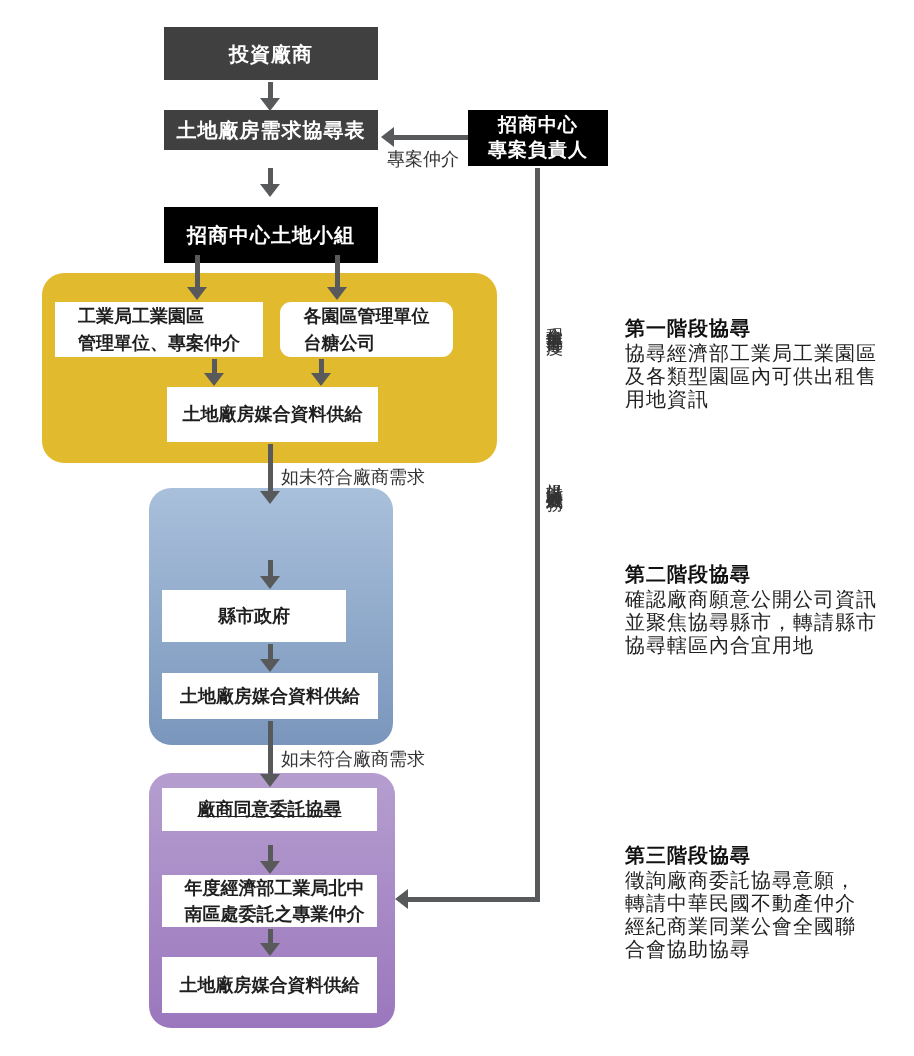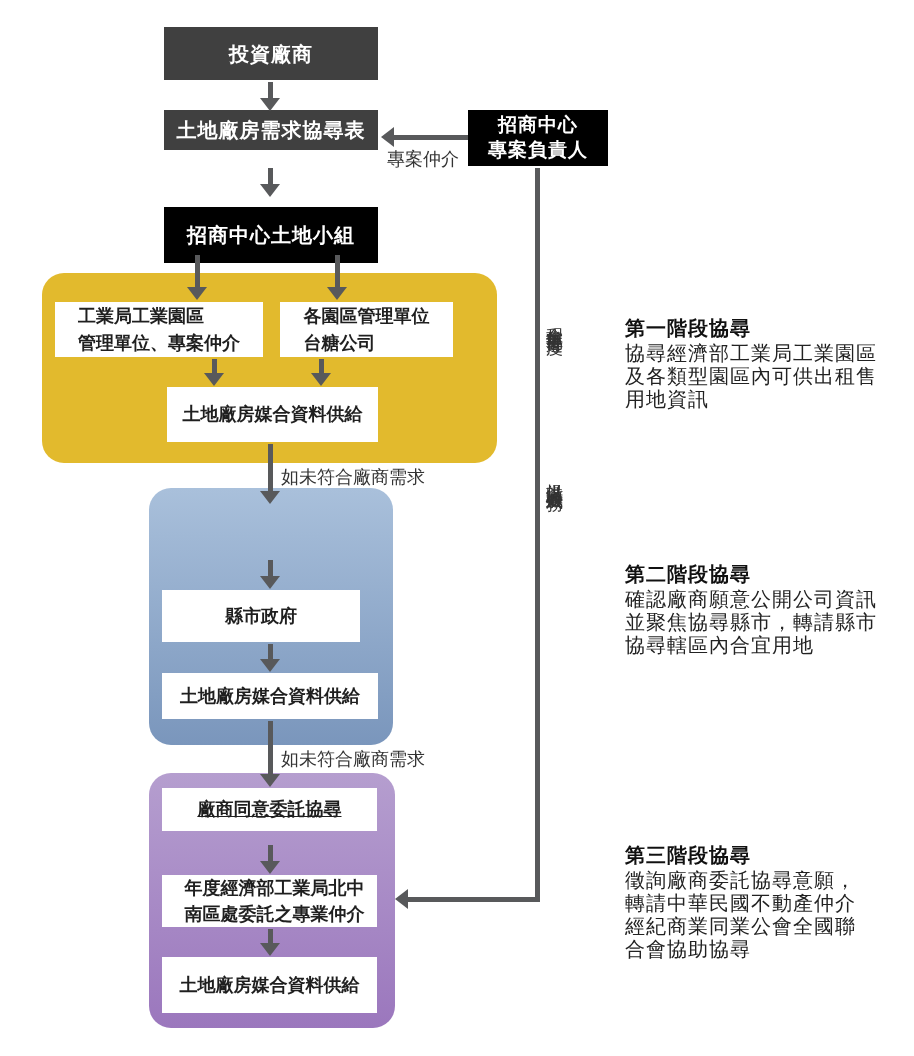--- a/index.html
+++ b/index.html
@@ -63,26 +63,26 @@
   <div class="node orange" style="left:164px; top:110px; width:214px; height:40px;">土地廠房需求協尋表</div>
 
   <div class="node rose" style="left:468px; top:110px; width:140px; height:56px; font-size:19px;">招商中心
 專案負責人</div>
 
   <div class="node rose" style="left:164px; top:197px; width:214px; height:56px;margin-top:10px;">招商中心土地小組</div>
 
   <div class="panel gold" style="left:42px; top:273px; width:455px; height:190px;"></div>
   <div class="wbox" style="left:55px; top:302px; width:208px; height:55px;">工業局工業園區
 管理單位、專案仲介</div>
-  <div class="wbox" style="left:280px; top:302px; width:173px; height:55px;">各園區管理單位
+  <div class="wbox" style="left:280px; top:302px; width:173px; height:55px;border-radius:11px;">各園區管理單位
 台糖公司</div>
   <div class="wbox" style="left:167px; top:387px; width:211px; height:55px;">土地廠房媒合資料供給</div>
 
   <div class="panel blue" style="left:149px; top:488px; width:244px; height:257px;"></div>
-  <div class="wbox" style="left:162px; top:590px; width:198px; height:52px;">縣市政府</div>
+  <div class="wbox" style="left:162px; top:590px; width:184px; height:52px;">縣市政府</div>
   <div class="wbox" style="left:162px; top:673px; width:216px; height:46px;">土地廠房媒合資料供給</div>
 
   <div class="panel purple" style="left:149px; top:773px; width:246px; height:255px;"></div>
   <div class="wbox" style="left:162px; top:788px; width:215px; height:43px;text-decoration:underline;">廠商同意委託協尋</div>
   <div class="wbox" style="left:162px; top:875px; width:215px; height:52px;padding-left:10px;">年度經濟部工業局北中
 南區處委託之專業仲介</div>
   <div class="wbox" style="left:162px; top:957px; width:215px; height:56px;">土地廠房媒合資料供給</div>
 
   <div class="arrow-down" style="left:268px; top:82px; height:17px;"></div>
   <div class="arrow-left" style="left:394px; top:135px; width:74px;"></div>

